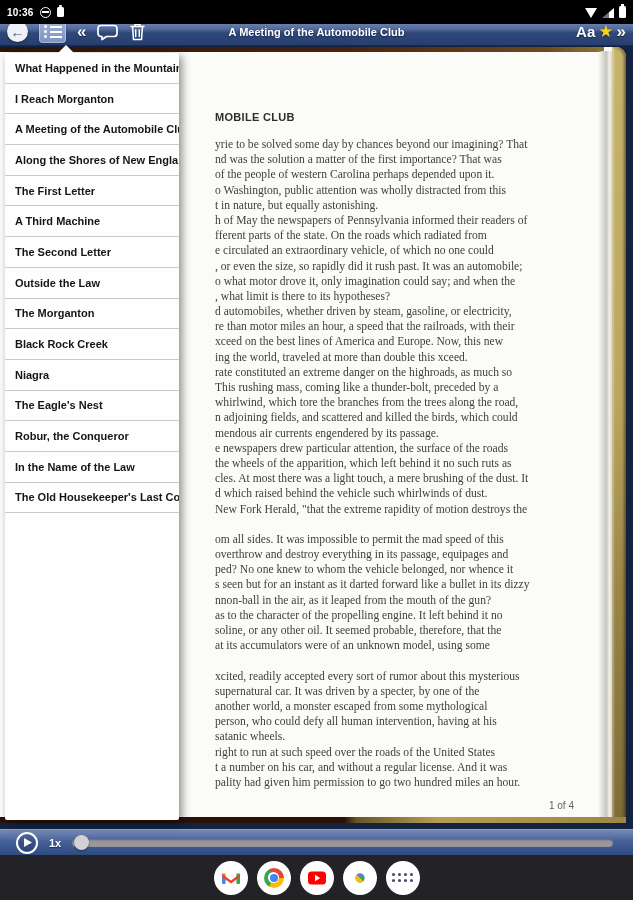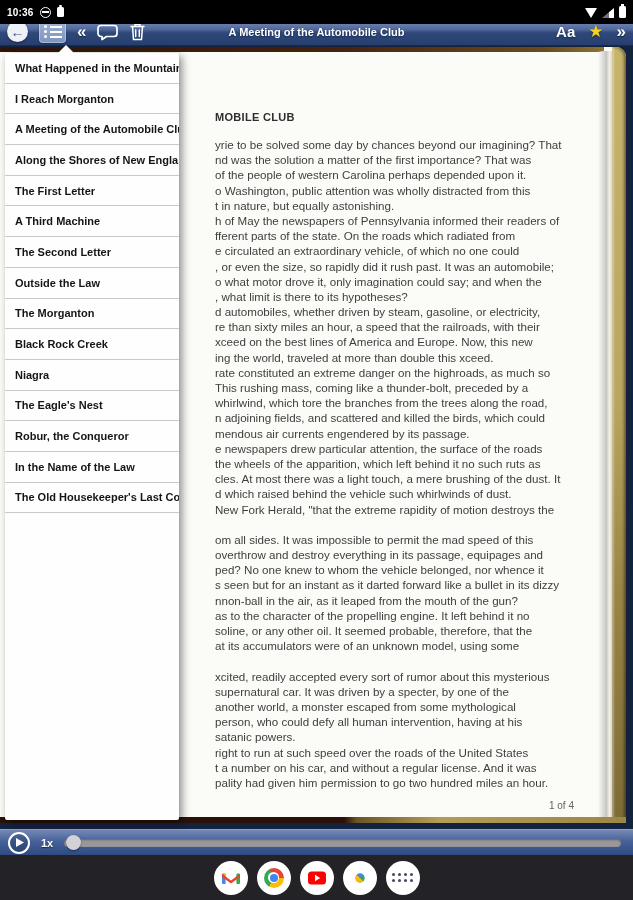--- a/index.html
+++ b/index.html
@@ -32,54 +32,54 @@
                box-shadow:0 1px 2px rgba(0,0,0,.45);}
   .toc-btn{width:27px;height:23px;border-radius:4px;background:linear-gradient(#a3b4d4,#7b93c0);
            display:flex;flex-direction:column;justify-content:center;align-items:center;gap:3px;
            box-shadow:inset 0 0 0 1px rgba(255,255,255,.35),0 1px 2px rgba(0,0,0,.3);}
   .toc-row{width:12px;height:2px;background:#fff;margin-left:6px;position:relative;display:block;}
   .toc-row::before{content:"";position:absolute;left:-6px;top:-.5px;width:3px;height:3px;border-radius:50%;background:#fff;}
   .chev{color:#fff;font-size:17px;font-weight:bold;line-height:1;text-shadow:0 1px 1px rgba(0,0,0,.55);}
   .tb-svg{display:block;}
   .tb-title{position:absolute;left:80px;right:80px;text-align:center;color:#fff;font-size:11px;font-weight:bold;
             text-shadow:0 1px 2px #152749;pointer-events:none;white-space:nowrap;overflow:hidden;}
-  .tb-right{margin-left:auto;display:flex;align-items:center;gap:13px;}
+  .tb-right{margin-left:auto;display:flex;align-items:center;gap:3px;}
   .aa-label{color:#fff;font-size:15px;font-weight:bold;text-shadow:0 1px 2px #152749;}
   .star{color:#f6d21a;font-size:17px;line-height:1;text-shadow:0 1px 2px rgba(0,0,0,.4);}
 
   
   .book-page{position:absolute;left:0;top:47px;width:626px;height:776px;background:#fbfbf8;z-index:5;
              border-top-right-radius:10px;border-bottom-right-radius:4px;}
   .page-top-edge{position:absolute;top:0;left:0;width:604px;height:5px;
                  background:linear-gradient(90deg,#2d150a,#46220f 55%,#6b4a1e 90%,#8a7436);}
   .page-stack{position:absolute;top:4px;right:14px;width:14px;height:calc(100% - 8px);
               background:linear-gradient(90deg,rgba(230,230,226,0),#dcdcd8 35%,#c6c6c0 60%,#f2f0e8 82%,#dcd6bf);}
   .page-gold{position:absolute;top:0;right:0;width:14px;height:100%;border-top-right-radius:10px;
              background:linear-gradient(180deg,#c7b46c 0%,#baa65f 45%,#9a8546 70%,#7d6b36 100%);
              box-shadow:inset 2px 0 2px rgba(255,255,255,.35), inset -2px 0 3px rgba(40,28,5,.55);}
   .page-bottom-edge{position:absolute;bottom:0;left:0;width:100%;height:6px;
                     background:linear-gradient(90deg,#2b1209 0 55%,#6b5526 57%,#b49c55 70%,#9c8645 100%);}
   .chapter-heading{position:absolute;left:215px;top:64px;font-size:11px;font-weight:bold;color:#2e2e2e;
                    letter-spacing:.3px;white-space:nowrap;}
-  .book-text{position:absolute;left:215px;top:90px;width:386px;overflow:hidden;}
+  .book-text{position:absolute;left:215px;top:90px;width:386px;overflow:hidden;font-family:Liberation Serif, serif;}
   .book-line{height:15.2px;line-height:15.2px;font-size:11.6px;color:#3e3e3e;white-space:nowrap;overflow:hidden;}
   .page-indicator{position:absolute;right:52px;bottom:12px;font-size:10px;color:#62625f;}
 
   
   .toc-caret{position:absolute;left:57px;top:45px;width:0;height:0;z-index:31;
              border-left:9px solid transparent;border-right:9px solid transparent;border-bottom:9px solid #fefefe;}
   .toc-panel{position:absolute;left:5px;top:53px;width:174px;height:767px;background:#fefefe;z-index:30;
              border-radius:2px;box-shadow:3px 3px 9px rgba(0,0,0,.45);overflow:hidden;}
   .toc-item{height:30.7px;box-sizing:border-box;border-bottom:1px solid #c9c9c9;display:flex;align-items:center;
             padding:0 10px;font-size:11px;font-weight:bold;color:#151515;cursor:pointer;white-space:nowrap;overflow:hidden;}
 
   
   .player-bar{position:absolute;left:0;right:0;top:829px;height:26px;z-index:20;box-sizing:border-box;
               background:linear-gradient(180deg,#7489b5 0%,#47619a 45%,#2d4b81 100%);
-              border-top:1px solid #8fa2c6;display:flex;align-items:center;padding:0 8px;gap:11px;}
+              border-top:1px solid #8fa2c6;display:flex;align-items:center;padding:0 16px;gap:11px;}
   .play-btn{width:22px;height:22px;border-radius:50%;border:2px solid #fff;background:rgba(20,40,80,.25);
             box-sizing:border-box;display:flex;align-items:center;justify-content:center;cursor:pointer;padding:0;}
   .play-tri{width:8px;height:9px;background:#fff;clip-path:polygon(0 0,100% 50%,0 100%);margin-left:2px;}
   .speed-label{color:#fff;font-size:11px;font-weight:bold;text-shadow:0 1px 1px rgba(0,0,0,.5);}
   .slider{position:relative;flex:1;height:16px;cursor:pointer;}
   .slider-track{position:absolute;left:0;right:4px;top:4px;height:8px;border-radius:4px;background:#98989c;
                 box-shadow:inset 0 1px 2px rgba(0,0,0,.35);}
   .slider-thumb{position:absolute;left:2px;top:0;width:15px;height:15px;border-radius:50%;background:#d2d2d6;
                 box-shadow:0 1px 2px rgba(0,0,0,.45);}
 
@@ -173,21 +173,21 @@
         <div class="book-line">e circulated an extraordinary vehicle, of which no one could</div>
 
         <div class="book-line">, or even the size, so rapidly did it rush past. It was an automobile;</div>
 
         <div class="book-line">o what motor drove it, only imagination could say; and when the</div>
 
         <div class="book-line">, what limit is there to its hypotheses?</div>
 
         <div class="book-line">d automobiles, whether driven by steam, gasoline, or electricity,</div>
 
-        <div class="book-line">re than sixty miles an hour, a speed that the railroads, with their</div>
+        <div class="book-line">re than motor miles an hour, a speed that the railroads, with their</div>
 
         <div class="book-line">xceed on the best lines of America and Europe. Now, this new</div>
 
         <div class="book-line">ing the world, traveled at more than double this xceed.</div>
 
         <div class="book-line">rate constituted an extreme danger on the highroads, as much so</div>
 
         <div class="book-line">This rushing mass, coming like a thunder-bolt, preceded by a</div>
 
         <div class="book-line">whirlwind, which tore the branches from the trees along the road,</div>
@@ -227,21 +227,21 @@
         <div class="book-line"></div>
 
         <div class="book-line">xcited, readily accepted every sort of rumor about this mysterious</div>
 
         <div class="book-line">supernatural car. It was driven by a specter, by one of the</div>
 
         <div class="book-line">another world, a monster escaped from some mythological</div>
 
         <div class="book-line">person, who could defy all human intervention, having at his</div>
 
-        <div class="book-line">satanic powers.</div>
+        <div class="book-line">satanic wheels.</div>
 
         <div class="book-line">right to run at such speed over the roads of the United States</div>
 
         <div class="book-line">t a number on his car, and without a regular license. And it was</div>
 
         <div class="book-line">pality had given him permission to go two hundred miles an hour.</div>
       </div>
     <div class="page-indicator">1 of 4</div>
   </div>
 

